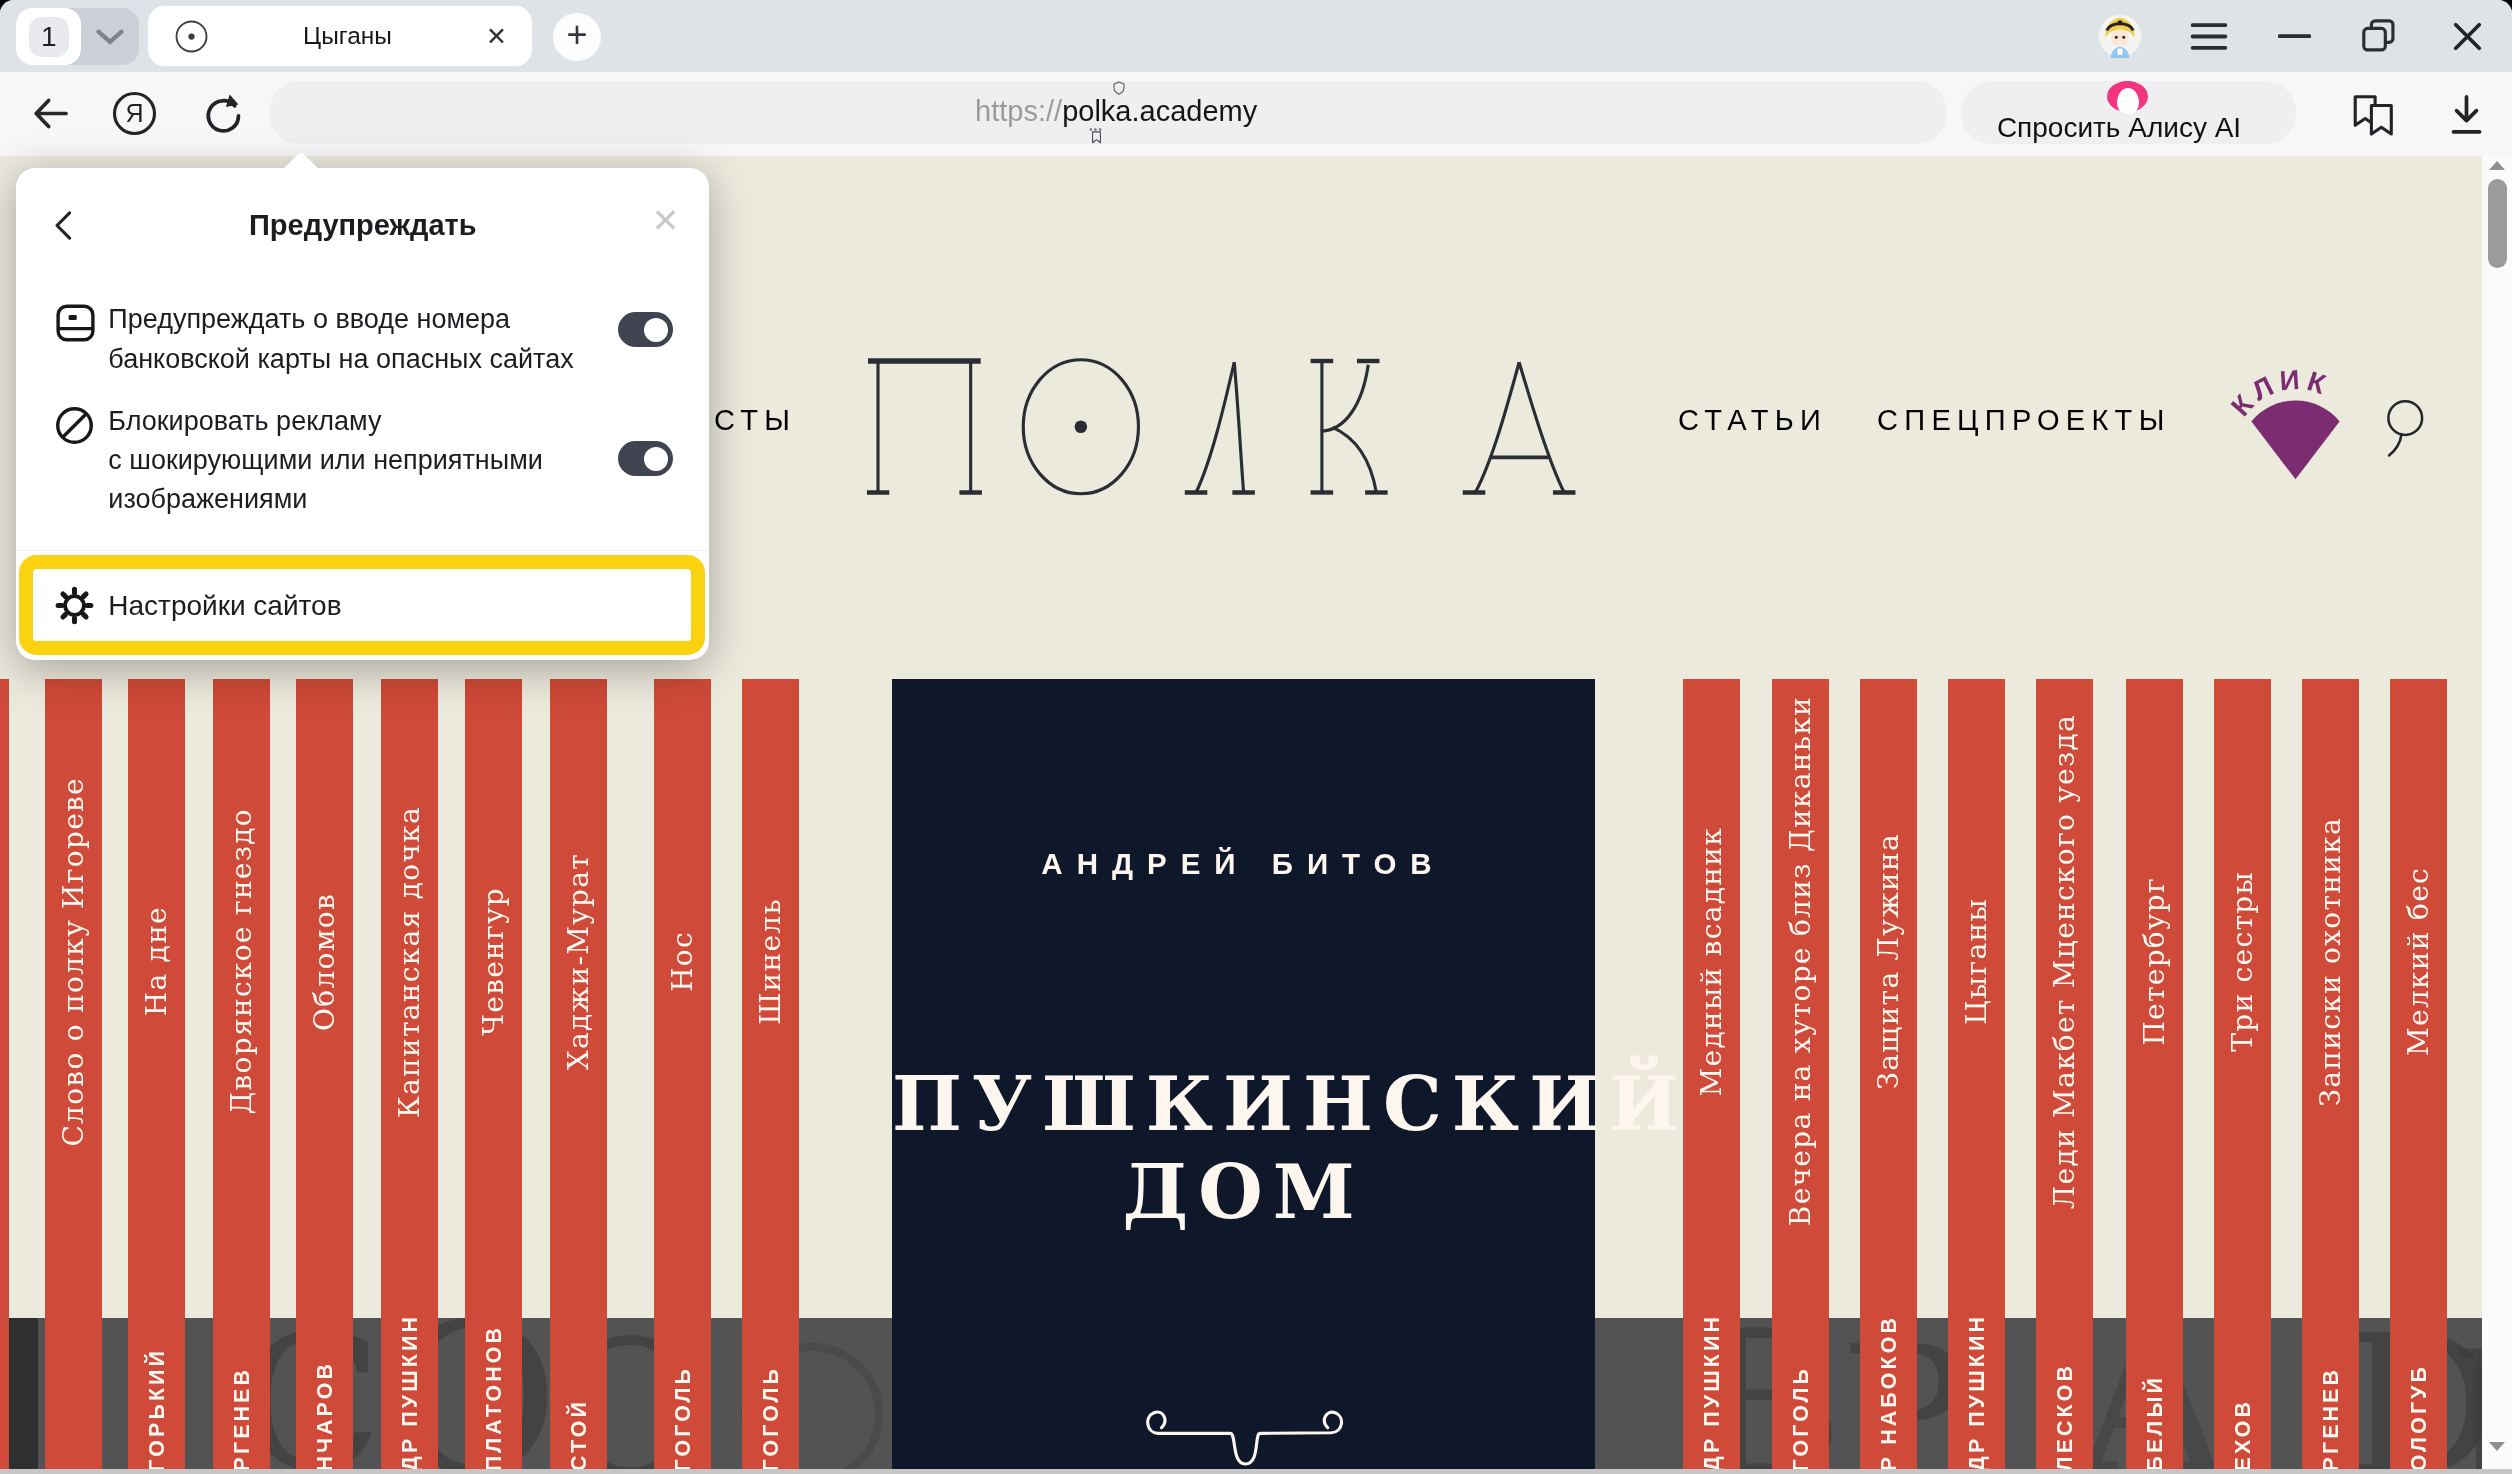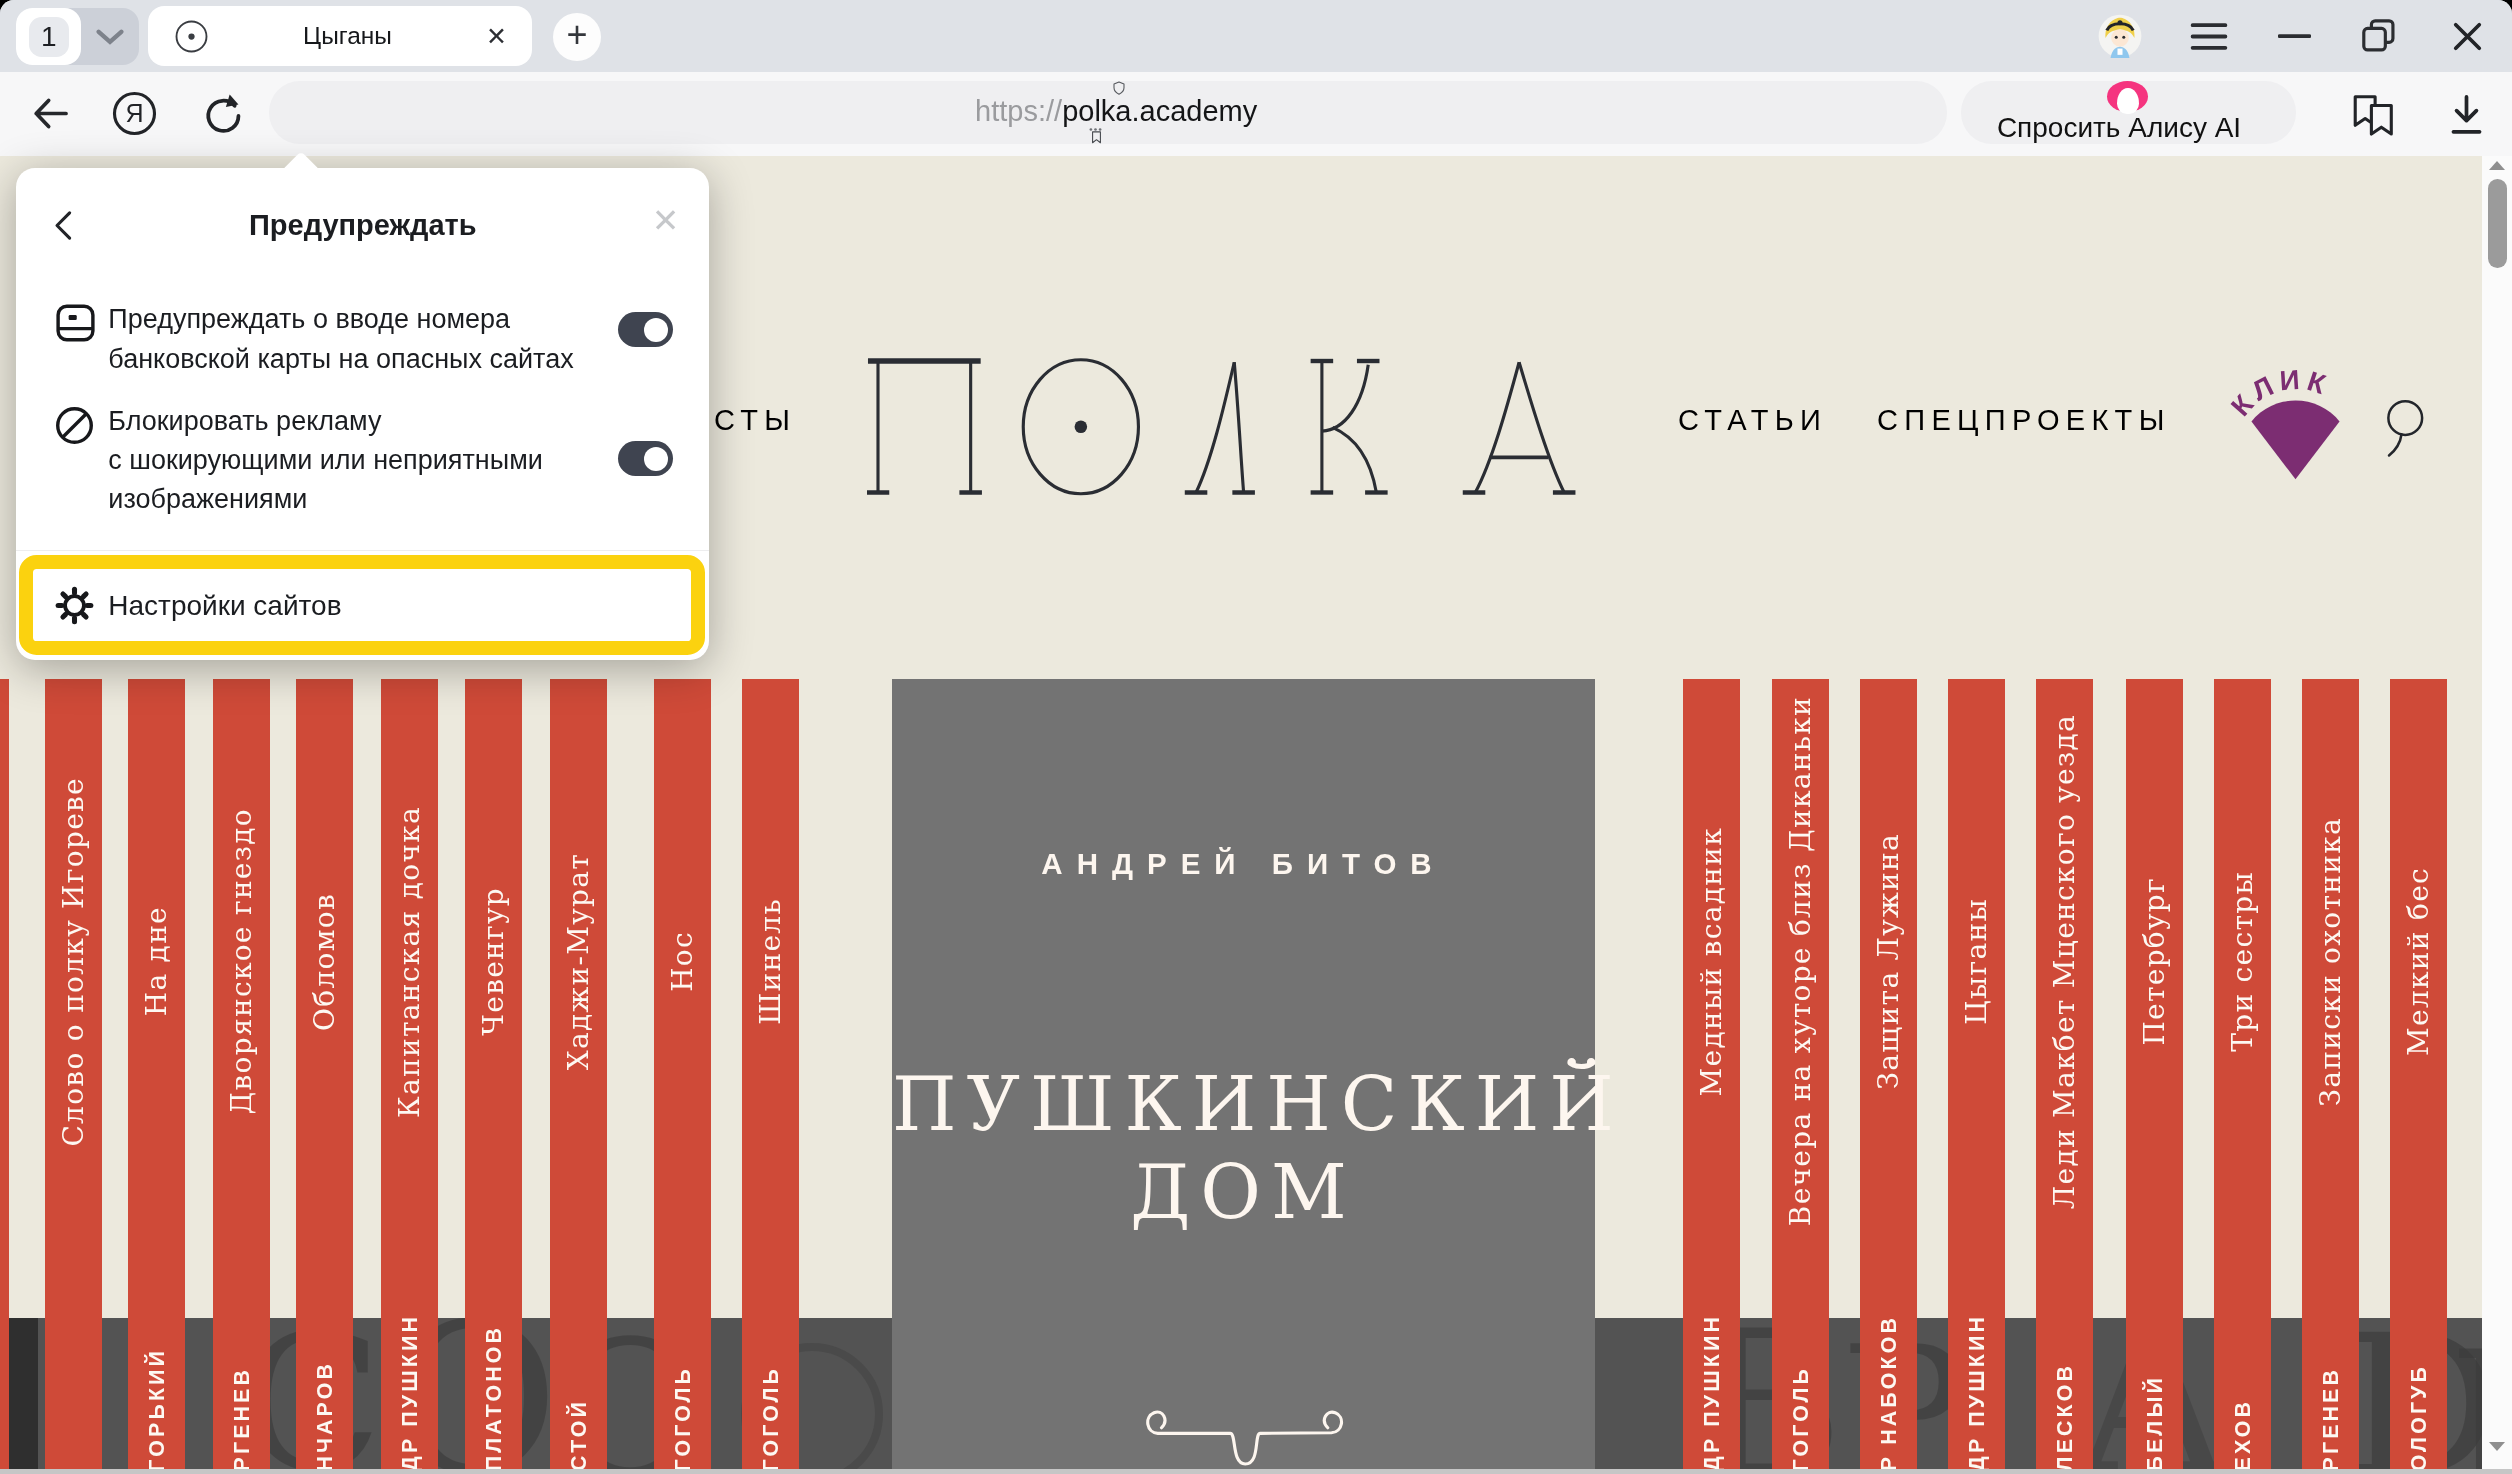--- a/index.html
+++ b/index.html
@@ -55,25 +55,25 @@
   .navtext{font-size:29px;letter-spacing:6.3px;color:#000000;font-weight:500;}
   .shelf{position:absolute;left:0;top:523px;width:100%;height:796px;}
   .darkband{position:absolute;left:0;top:639px;width:100%;height:158px;background:#535353;overflow:hidden;}
   .ghost{position:absolute;font-family:"DejaVu Serif",serif;color:#3c3c3c;opacity:.65;}
   .spine{position:absolute;top:0;width:57px;height:796px;background:#cf4a38;z-index:3;}
   .vtext{writing-mode:vertical-rl;transform:rotate(180deg);}
   .spine-titlebox{position:absolute;left:0;top:0;width:100%;height:565px;display:flex;align-items:center;justify-content:center;}
   .spine-title{font-family:"DejaVu Serif",serif;font-size:28px;letter-spacing:1.3px;color:#fdf8f2;white-space:nowrap;}
   .spine-author{position:absolute;left:50%;bottom:3.8px;transform:translateX(-50%) rotate(180deg);
                 writing-mode:vertical-rl;font-size:21.4px;letter-spacing:3.1px;color:#fdf8f2;font-weight:600;white-space:nowrap;}
-  .book{position:absolute;left:892px;top:0;width:703px;height:796px;background:#737373;z-index:4;}
+  .book{position:absolute;left:892px;top:0;width:703px;height:796px;background:#0f172a;z-index:4;}
   .book-author{position:absolute;left:0;top:168px;width:100%;text-align:center;font-size:29.5px;letter-spacing:14px;
                color:#fdf6ef;font-weight:600;}
   .book-title{position:absolute;left:0;width:100%;text-align:center;font-family:"DejaVu Serif",serif;
-              font-size:74px;letter-spacing:10px;color:#fdf6ef;font-weight:400;}
+              font-size:74px;letter-spacing:10px;color:#fdf6ef;font-weight:700;}
 
   
   .sb-track{position:absolute;right:0;top:156px;width:30px;height:1313px;background:#fbfbfb;z-index:45;}
   .sb-thumb{position:absolute;left:5.7px;top:22.6px;width:19px;height:89px;border-radius:9.4px;background:#9b9b9b;}
   .arrow-up{width:0;height:0;border-left:8.2px solid transparent;border-right:8.2px solid transparent;border-bottom:9.4px solid #8f8f8f;}
   .arrow-dn{width:0;height:0;border-left:8.2px solid transparent;border-right:8.2px solid transparent;border-top:9.4px solid #8f8f8f;}
   .bottom-strip{position:absolute;left:0;bottom:0;width:100%;height:6.3px;background:#c6c6c6;z-index:60;}
 
   svg{display:block;}
 </style>

